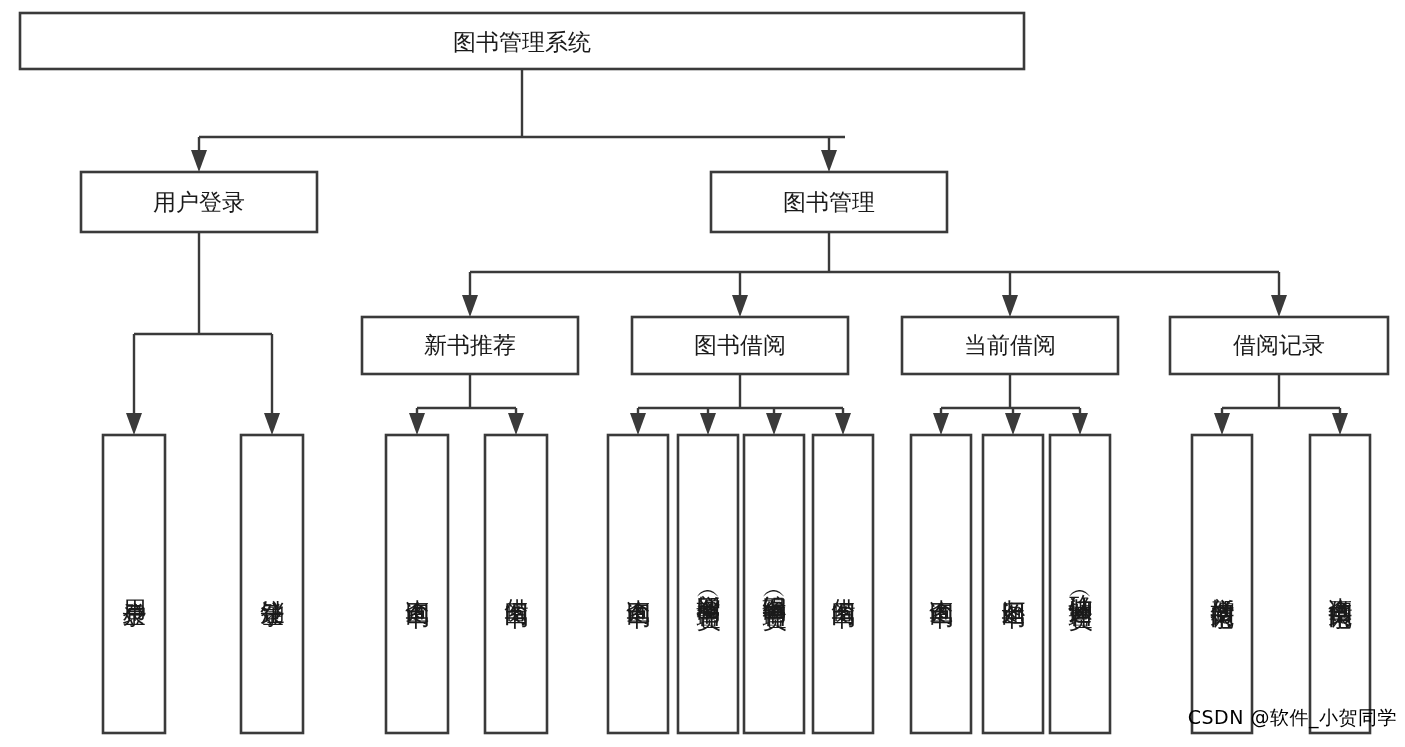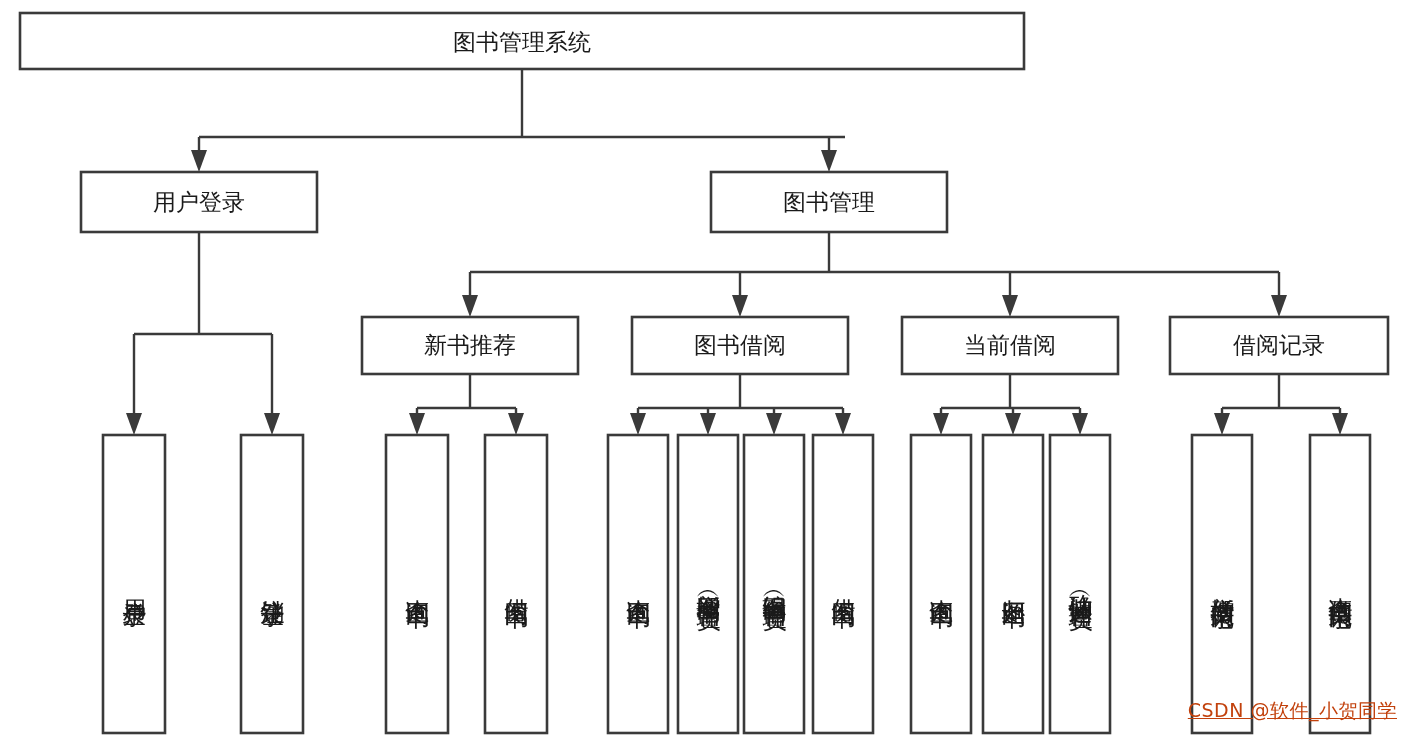--- a/index.html
+++ b/index.html
@@ -66,27 +66,26 @@
     font-size: 24px;
     line-height: 1.12;
     letter-spacing: 2px;
     color: #1a1a1a;
     white-space: nowrap;
     pointer-events: none;
   }
   .watermark {
     position: absolute;
     right: 8px;
-    bottom: 23px;
+    bottom: 16px;
     font-family: "DejaVu Sans", "Liberation Sans", sans-serif;
     font-size: 19px;
-    color: #c2410c;
+    color: #000000;
     letter-spacing: 0.5px;
     white-space: nowrap;
-    text-decoration: underline;
   }
 </style>
 </head>
 <body>
 
 <div id="diagram-root">
 
   <svg class="flow" viewBox="0 0 1405 747">
 
     <g>

